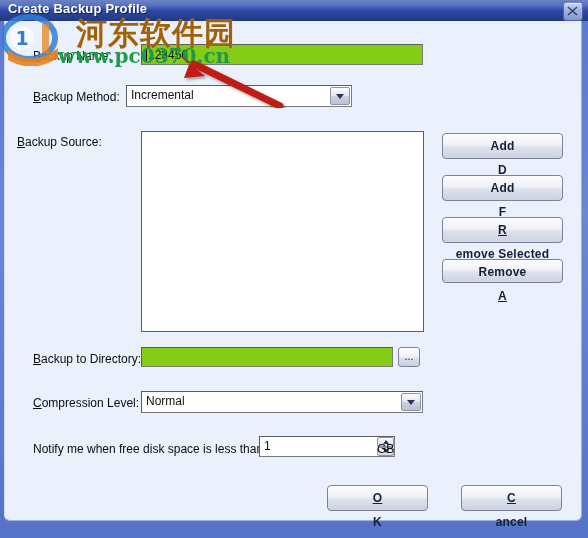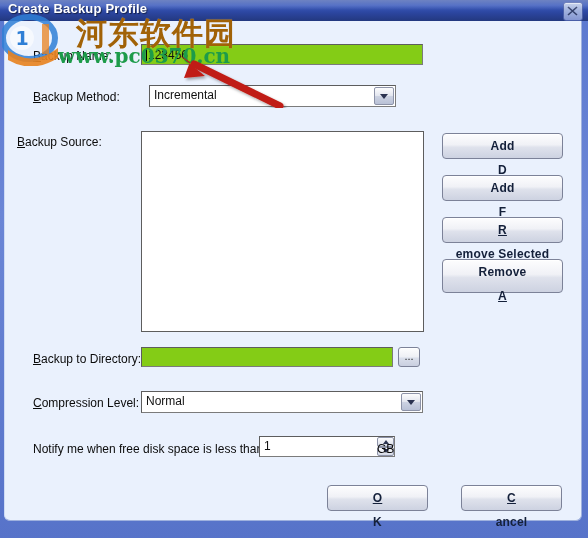--- a/index.html
+++ b/index.html
@@ -187,40 +187,40 @@
       </span>
     </div>
   </div>
 
   <div id="client">
 
     <div class="label" style="left:28px;top:28px;"><u>B</u><span>ackup Name:</span></div>
     <div class="textbox" style="left:136px;top:23px;width:282px;height:21px;"><span class="caret"></span><span>123456</span></div>
 
     <div class="label" style="left:28px;top:69px;"><u>B</u><span>ackup Method:</span></div>
-    <div class="combo" style="left:144px;top:64px;width:247px;height:22px;">
+    <div class="combo" style="left:121px;top:64px;width:226px;height:22px;">
       <span class="combo-text">Incremental</span>
       <span class="combo-arrow">
           <i></i>
         </span>
     </div>
 
     <div class="label" style="left:12px;top:114px;"><u>B</u><span>ackup Source:</span></div>
     <div class="listbox" style="left:136px;top:110px;width:283px;height:201px;"></div>
 
     <div class="btn" style="left:437px;top:112px;width:121px;height:26px;line-height:24px;">
         <span><span>Add </span><u>D</u><span>irectory</span></span>
       </div>
     <div class="btn" style="left:437px;top:154px;width:121px;height:26px;line-height:24px;">
         <span><span>Add </span><u>F</u><span>ile</span></span>
       </div>
     <div class="btn" style="left:437px;top:196px;width:121px;height:26px;line-height:24px;">
         <span><span></span><u>R</u><span>emove Selected</span></span>
       </div>
-    <div class="btn" style="left:437px;top:238px;width:121px;height:34px;line-height:24px;">
+    <div class="btn" style="left:437px;top:238px;width:121px;height:24px;line-height:24px;">
         <span><span>Remove </span><u>A</u></span>
       </div>
 
     <div class="label" style="left:28px;top:331px;"><u>B</u><span>ackup to Directory:</span></div>
     <div class="textbox" style="left:136px;top:326px;width:252px;height:20px;"><span></span></div>
     <div class="smallbtn" style="left:393px;top:326px;width:22px;height:20px;"><span>...</span></div>
 
     <div class="label" style="left:28px;top:375px;"><u>C</u><span>ompression Level:</span></div>
     <div class="combo" style="left:136px;top:370px;width:282px;height:22px;">
       <span class="combo-text">Normal</span>

